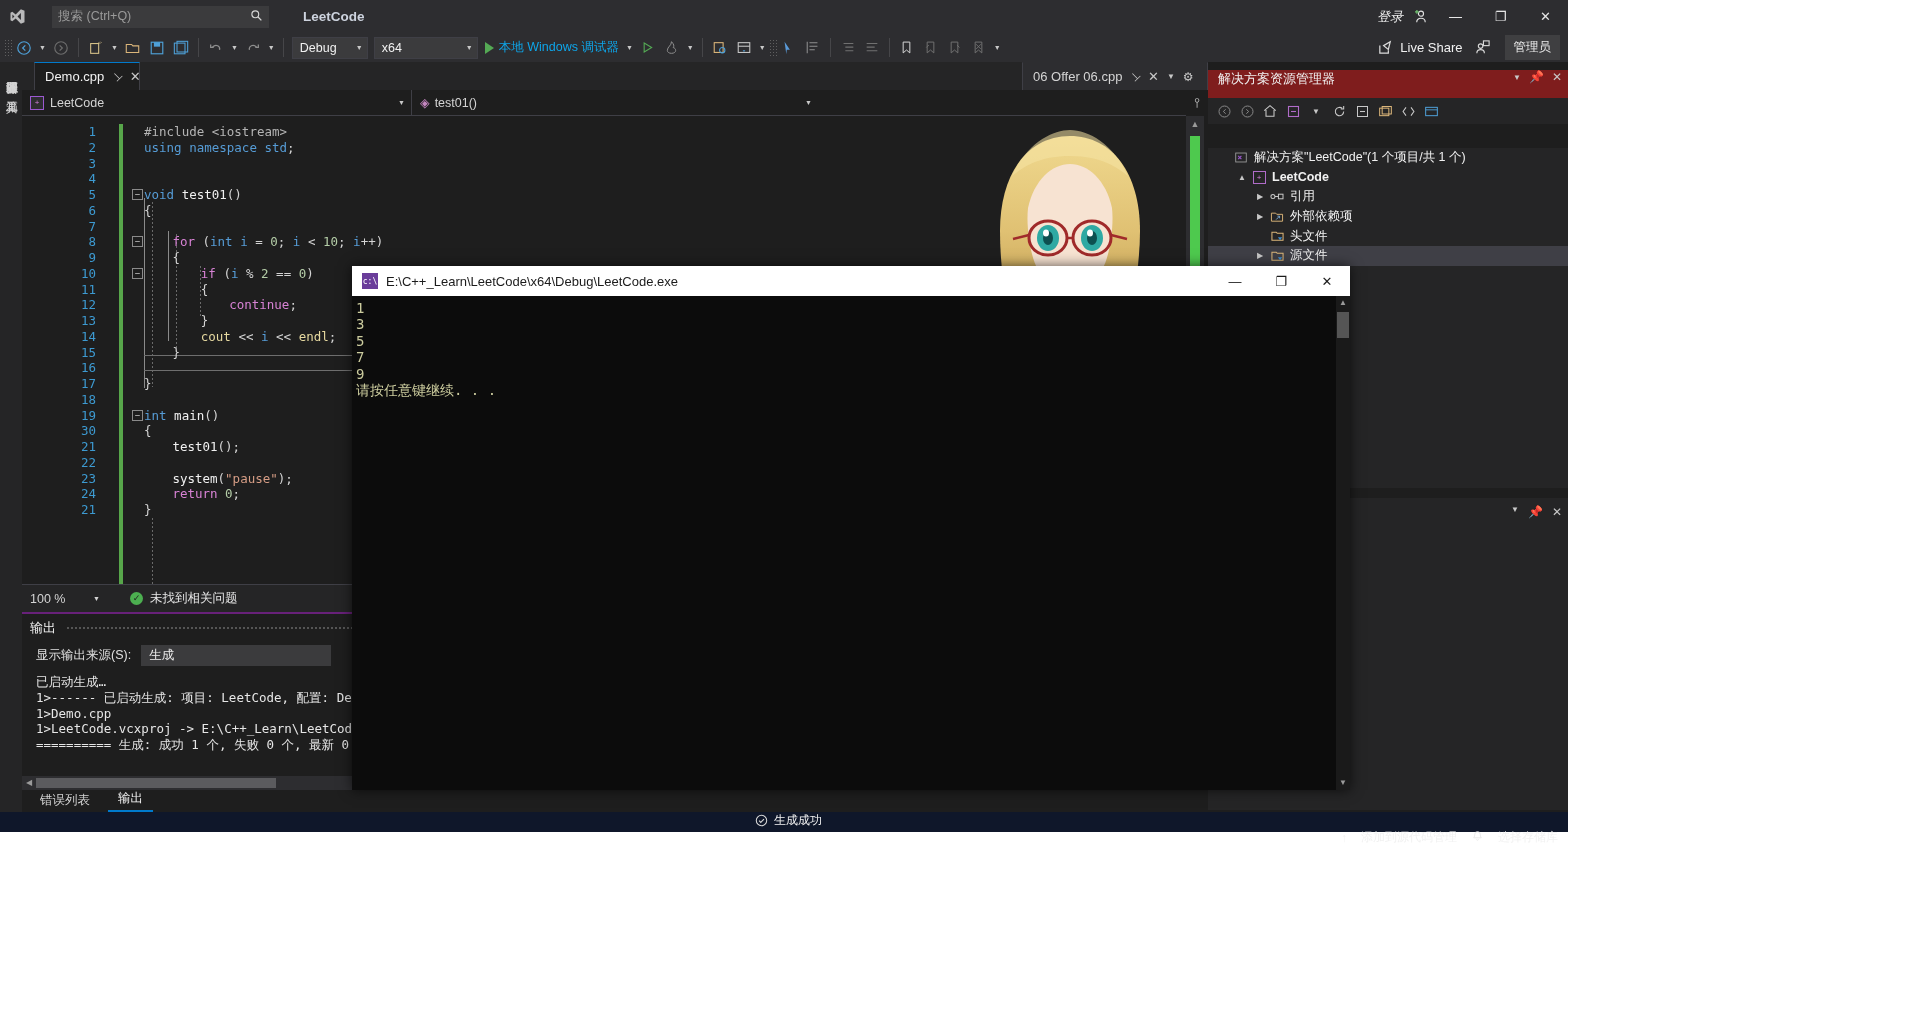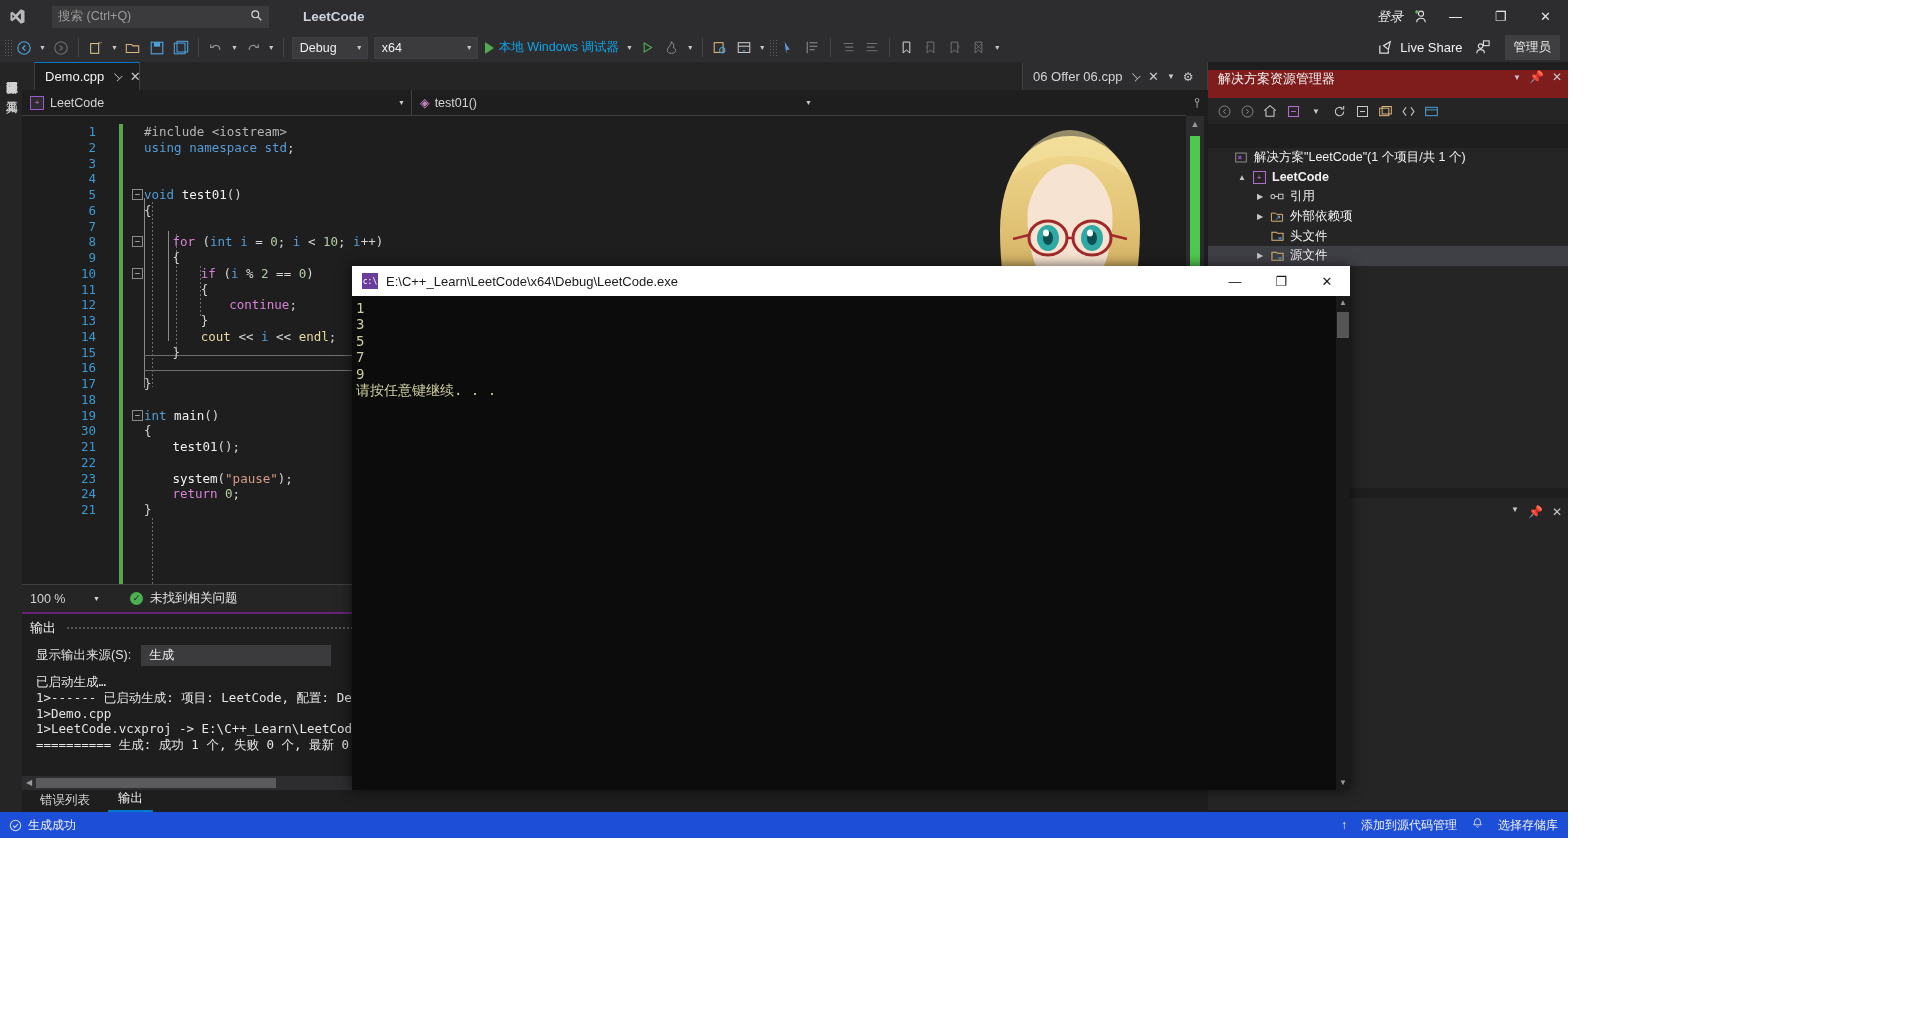--- a/index.html
+++ b/index.html
@@ -179,22 +179,22 @@
   .tw { width:16px; text-align:center; color:#c8c8c8; font-size:8px;}
   .ticon { width:18px; display:flex; align-items:center; justify-content:center; margin-right:4px;}
   .bold { font-weight:bold; }
 
   .panel2 { position:absolute; left:1208px; top:498px; width:360px; height:312px; background:#252526;}
   .panel2-head { height:28px; display:flex; align-items:center; padding:0 6px; }
   .panel2-head .acts { margin-left:auto; display:flex; gap:9px; color:#c8c8c8; font-size:12px;}
 
   
   .statusbar { position:absolute; left:0; top:812px; width:1568px; height:198px; background:#ffffff;}
-  .sb-row { position:absolute; left:0; top:0; width:1568px; height:26px; background:#1d4ed8;
-            display:flex; align-items:center; }
+  .sb-row { position:absolute; left:0; top:0; width:1568px; height:20px; background:#0f172a;
+            display:flex; align-items:center;flex-direction:column; }
   .sb-left { display:flex; align-items:center; padding-left:8px; font-size:12px; color:#f1f1f1;}
   .sb-ico { width:14px;height:14px; margin-right:6px; display:flex;align-items:center;justify-content:center;}
   .sb-right { margin-left:auto; display:flex; align-items:center; padding-right:10px; gap:14px;
               font-size:12px; color:#f1f1f1;}
 
   
   .console {
     position:absolute; left:352px; top:266px; width:998px; height:524px;
     background:#0c0c0c; box-shadow:0 0 12px rgba(0,0,0,.65);
   }

